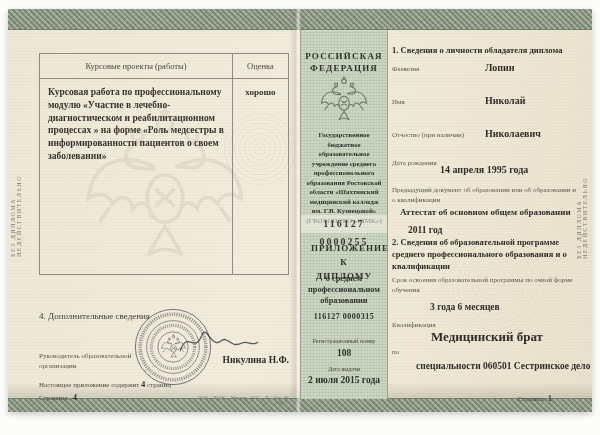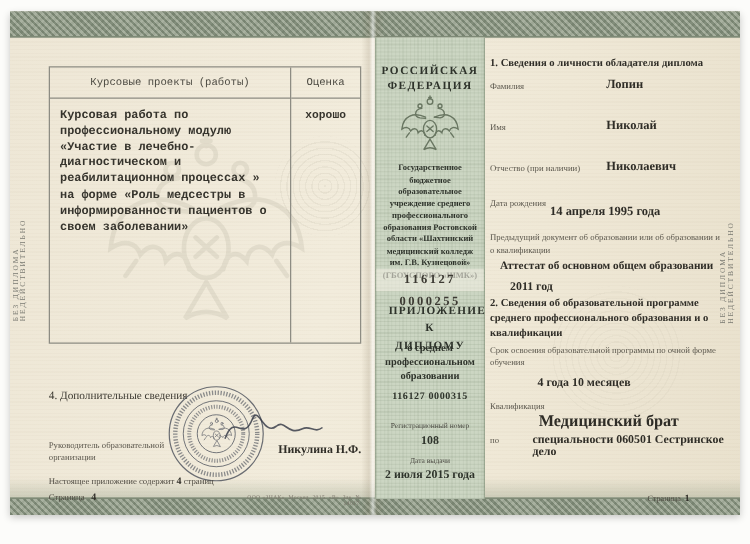--- a/index.html
+++ b/index.html
@@ -19,21 +19,21 @@
   .band-top{top:0;border-bottom:1px solid #77826f;}
   .band-top-fade{left:0;right:0;top:21px;height:34px;pointer-events:none;
        background:radial-gradient(120% 120% at 50% -80%,rgba(140,152,130,.55),rgba(140,152,130,0) 75%);}
   .band-bottom{bottom:0;height:13px;border-top:1px solid #77826f;top:auto;}
   .band-bottom-fade{left:0;right:0;bottom:14px;height:16px;pointer-events:none;
        background:linear-gradient(0deg,rgba(140,152,130,.35),rgba(140,152,130,0));}
   .fold{left:281px;top:0;bottom:0;width:18px;pointer-events:none;
        background:linear-gradient(90deg,rgba(110,95,70,0),rgba(110,95,70,.16) 35%,rgba(255,255,255,.55) 52%,rgba(110,95,70,.14) 68%,rgba(110,95,70,0));}
   .vtext{writing-mode:vertical-rl;transform:rotate(180deg);font-size:6px;letter-spacing:1.5px;color:#7a7a72;}
   
-  .tbl{left:31px;top:44px;width:248px;height:220px;border:1px solid #8d8c83;display:flex;font-family:Liberation Mono, monospace;}
+  .tbl{left:31px;top:44px;width:248px;height:220px;border:1px solid #8d8c83;display:flex;}
   .tbl .c1{flex:1;border-right:1px solid #8d8c83;display:flex;flex-direction:column;}
   .tbl .c2{width:55px;display:flex;flex-direction:column;}
   .th{height:24px;border-bottom:1px solid #8d8c83;display:flex;align-items:center;justify-content:center;
       font-size:8.5px;color:#4c4a42;}
   .course{padding:7px 8px;font-size:9.5px;font-weight:bold;line-height:1.35;color:#36342d;}
   .grade{padding-top:8px;text-align:center;font-size:9px;font-weight:bold;color:#36342d;}
   .lbl{font-size:7px;color:#5c584e;line-height:1.4;}
   .val{font-weight:bold;color:#2f2d27;}
   .gpanel{left:292px;top:21px;width:86px;bottom:13px;
       background-color:#ccd6c3;
@@ -160,27 +160,27 @@
   <div class="abs lbl" style="left:384px;top:150px;">Дата рождения</div>
   <div class="abs val" style="left:432px;top:155px;font-size:10px;">14 апреля  1995 года</div>
 
   <div class="abs lbl" style="left:384px;top:177px;width:185px;">Предыдущий документ об образовании или об образовании и о квалификации</div>
   <div class="abs val" style="left:392px;top:198px;font-size:9px;">Аттестат об основном общем образовании</div>
   <div class="abs val" style="left:400px;top:216px;font-size:9.5px;">2011 год</div>
 
   <div class="abs val" style="left:384px;top:228px;width:190px;font-size:8.5px;line-height:1.4;">2. Сведения об образовательной программе среднего профессионального образования и о квалификации</div>
 
   <div class="abs lbl" style="left:384px;top:267px;width:185px;">Срок освоения образовательной программы по очной форме обучения</div>
-  <div class="abs val" style="left:422px;top:293px;font-size:9.5px;">4 года 10 месяцев</div>
+  <div class="abs val" style="left:422px;top:293px;font-size:9.5px;">3 года 6 месяцев</div>
 
   <div class="abs lbl" style="left:384px;top:312px;">Квалификация</div>
   <div class="abs val" style="left:423px;top:320px;font-size:13px;">Медицинский брат</div>
 
   <div class="abs lbl" style="left:384px;top:339px;text-align:center;">по</div>
-  <div class="abs val" style="left:408px;top:338px;font-size:9.5px;margin-left:10px;">специальности  060501  Сестринское  дело</div>
+  <div class="abs val" style="left:408px;top:352px;font-size:9.5px;">специальности  060501  Сестринское  дело</div>
 
   <div class="abs" style="left:510px;top:385px;font-size:6.5px;color:#4e4a41;">
     <span>Страница</span>&nbsp;
     <span class="val" style="font-size:7.5px;">1</span>
   </div>
 
   <div class="abs vtext" style="right:4px;top:140px;height:110px;">БЕЗ ДИПЛОМА НЕДЕЙСТВИТЕЛЬНО</div>
 
 </div>
 

